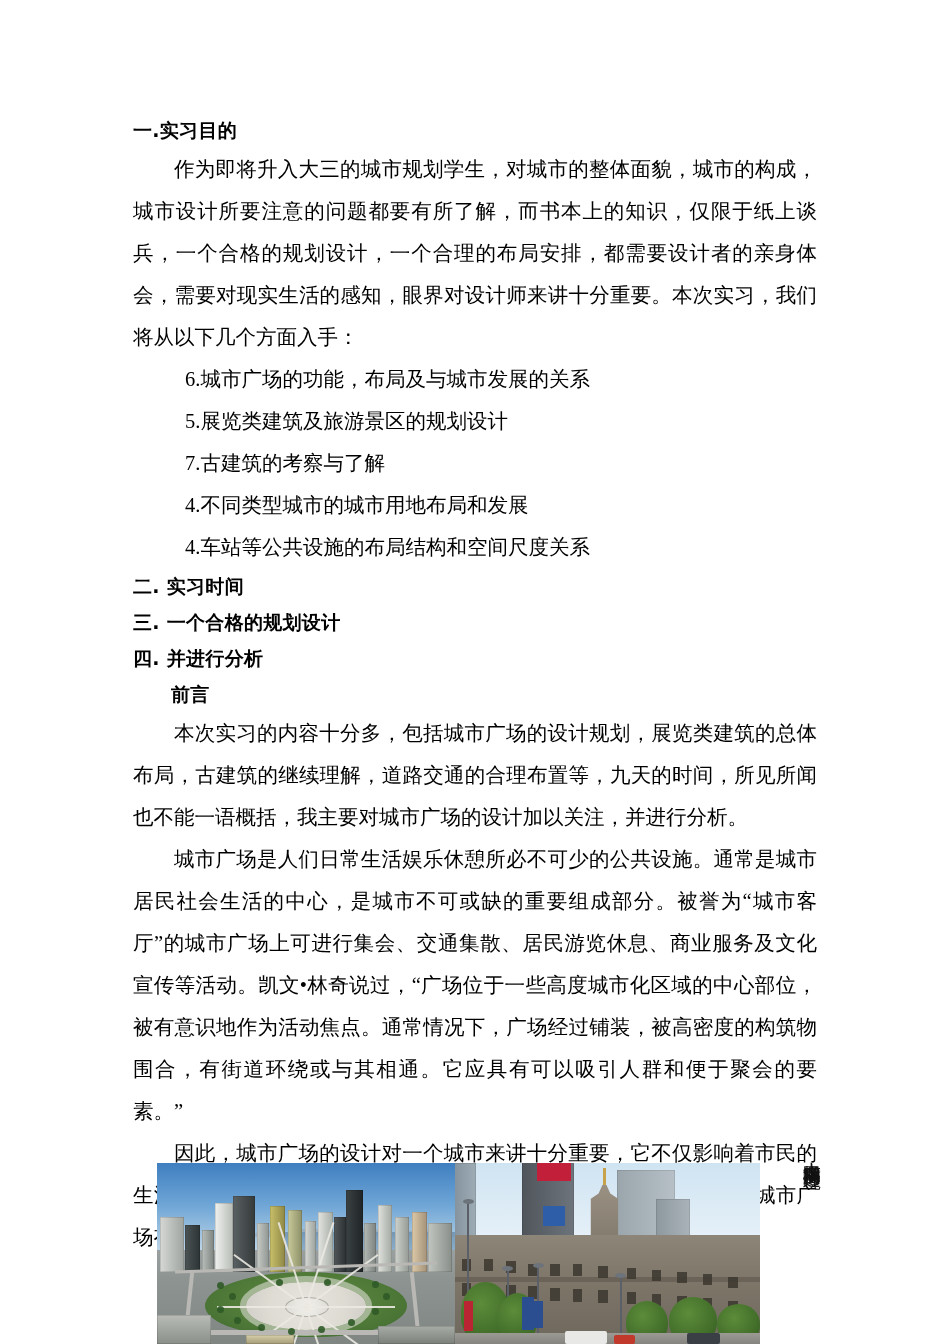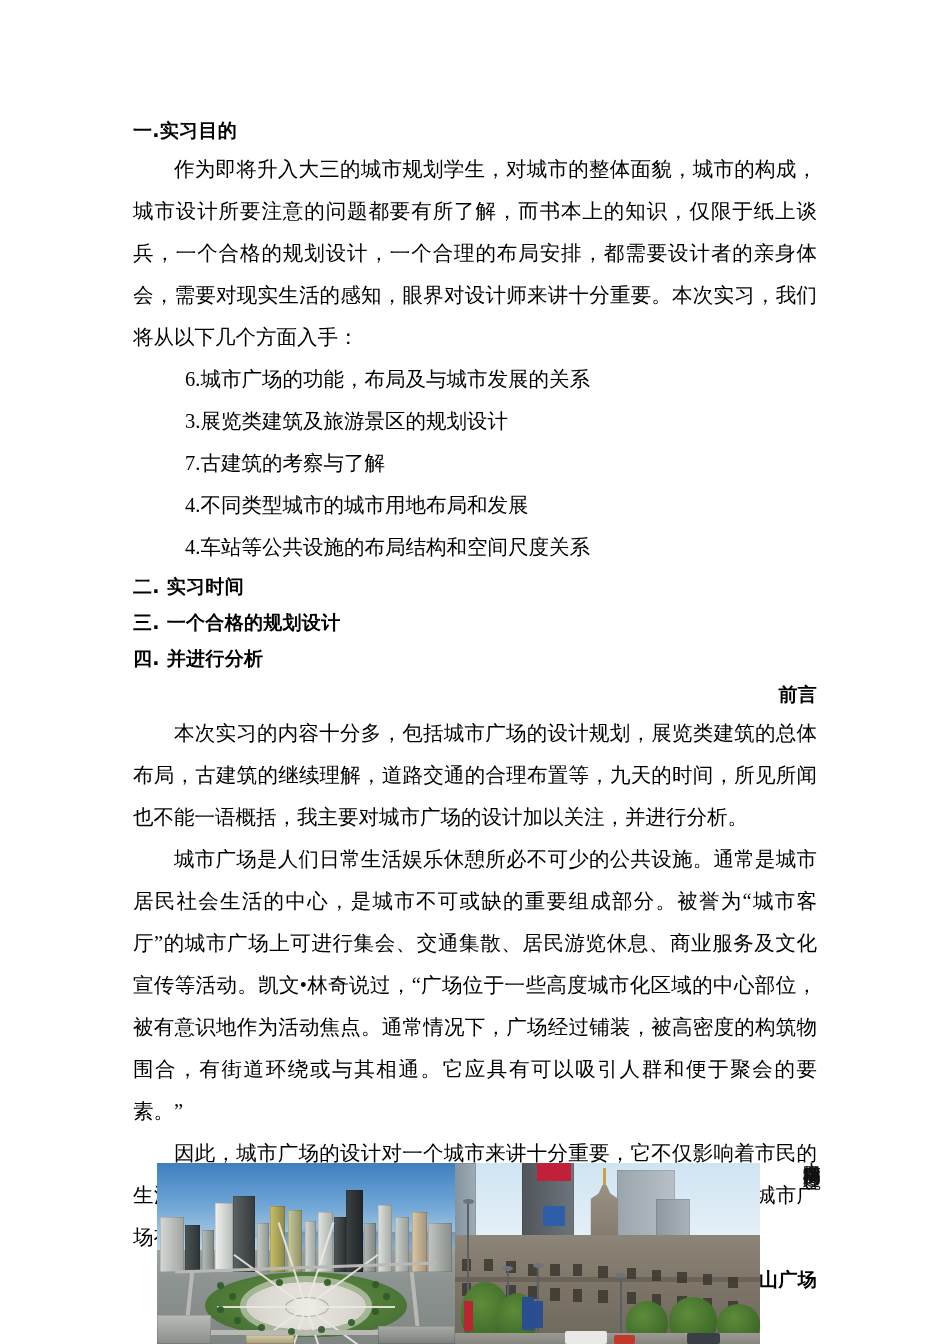--- a/index.html
+++ b/index.html
@@ -44,21 +44,20 @@
   }
   .h-sub {
     font-family: "DejaVu Sans", "Liberation Sans", sans-serif;
     font-weight: bold;
     font-size: 19px;
     line-height: 36px;
     letter-spacing: 0.3px;
     margin: 0;
     padding-left: 38px;
     white-space: nowrap;
-    text-align: right;
   }
 
   
   .para {
     font-size: 20.5px;
     line-height: 42px;
     margin: 0;
     text-align: justify;
     text-justify: inter-ideograph;
     text-indent: 41px;
@@ -263,21 +262,21 @@
 <div class="page">
 
   <div class="content">
 
     <h2 class="h-section">一.实习目的</h2>
 
     <p class="para">作为即将升入大三的城市规划学生，对城市的整体面貌，城市的构成，城市设计所要注意的问题都要有所了解，而书本上的知识，仅限于纸上谈兵，一个合格的规划设计，一个合理的布局安排，都需要设计者的亲身体会，需要对现实生活的感知，眼界对设计师来讲十分重要。本次实习，我们将从以下几个方面入手：</p>
 
     <ul class="list">
       <li>6.城市广场的功能，布局及与城市发展的关系</li>
-      <li>3.展览类建筑及旅游景区的规划设计</li>
+      <li>5.展览类建筑及旅游景区的规划设计</li>
       <li>7.古建筑的考察与了解</li>
       <li>4.不同类型城市的城市用地布局和发展</li>
       <li>4.车站等公共设施的布局结构和空间尺度关系</li>
     </ul>
 
     <h2 class="h-section">二. 实习时间</h2>
 
     <h2 class="h-section">三. 一个合格的规划设计</h2>
 
     <h2 class="h-section">四. 并进行分析</h2>

